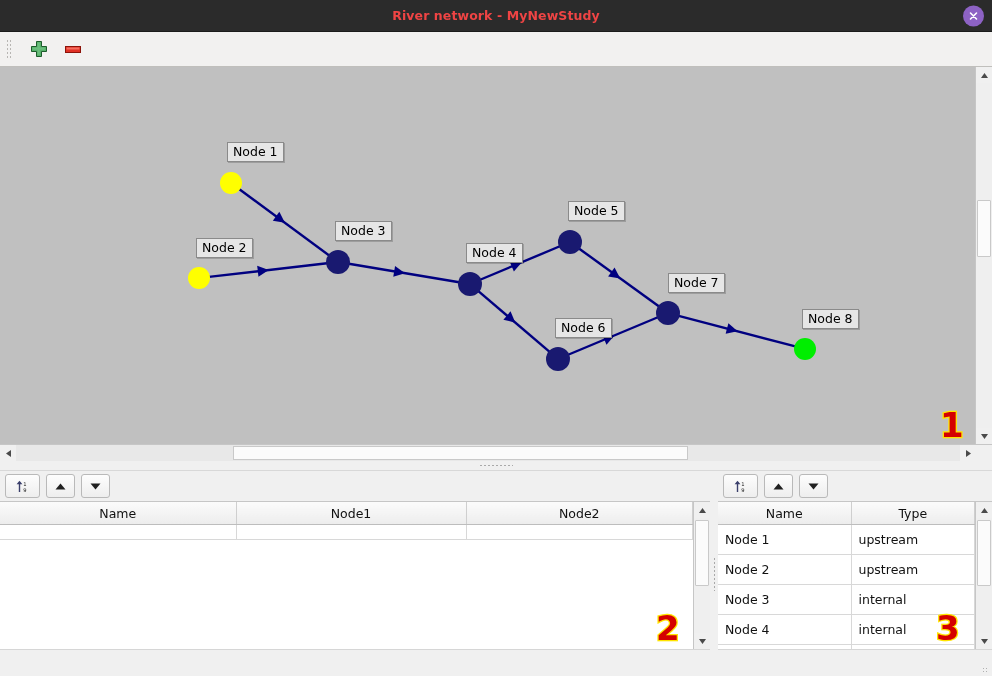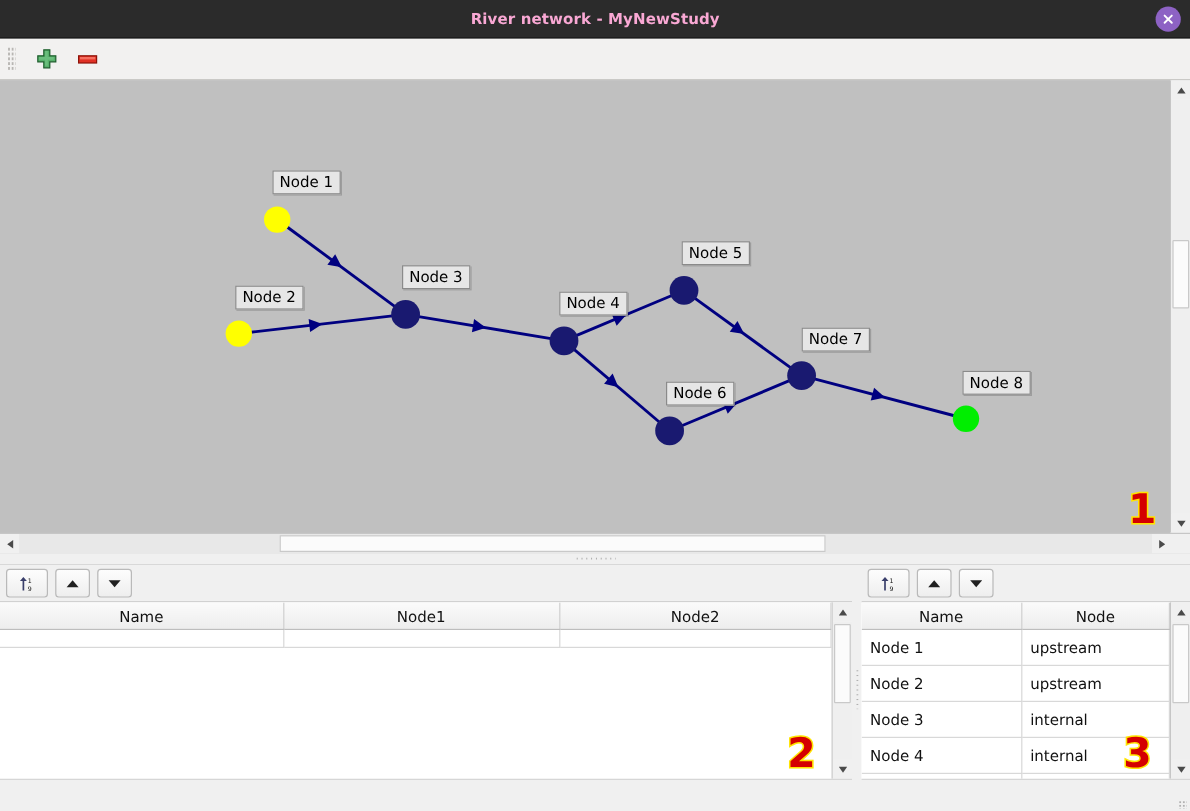--- a/index.html
+++ b/index.html
@@ -31,21 +31,21 @@
     align-items: center;
     justify-content: center;
     position: relative;
     flex: 0 0 auto;
     border-bottom: 1px solid #1b1b1b;
   }
   .titlebar .title {
     font-size: 12.5px;
     font-weight: bold;
     letter-spacing: .1px;
-    color: #f9a8d4;
+    color: #ef4444;
   }
   .close-btn {
     position: absolute;
     right: 8px; top: 50%;
     transform: translateY(-50%);
     width: 21px; height: 21px;
     border-radius: 50%;
     background: #8d62c4;
     display: flex; align-items: center; justify-content: center;
     cursor: pointer;
@@ -471,21 +471,21 @@
       <div class="table-area">
         <div class="table-scroll">
           <table class="grid">
             <colgroup>
                 <col style="width:133px">
                 <col>
               </colgroup>
             <thead>
                 <tr id="nodes-head">
                   <th>Name</th>
-                  <th>Node</th>
+                  <th>Type</th>
                 </tr>
               </thead>
             <tbody id="nodes-body">
                 <tr>
                   <td>Node 1</td>
                   <td>upstream</td>
                 </tr>
                 <tr>
                   <td>Node 2</td>
                   <td>upstream</td>

